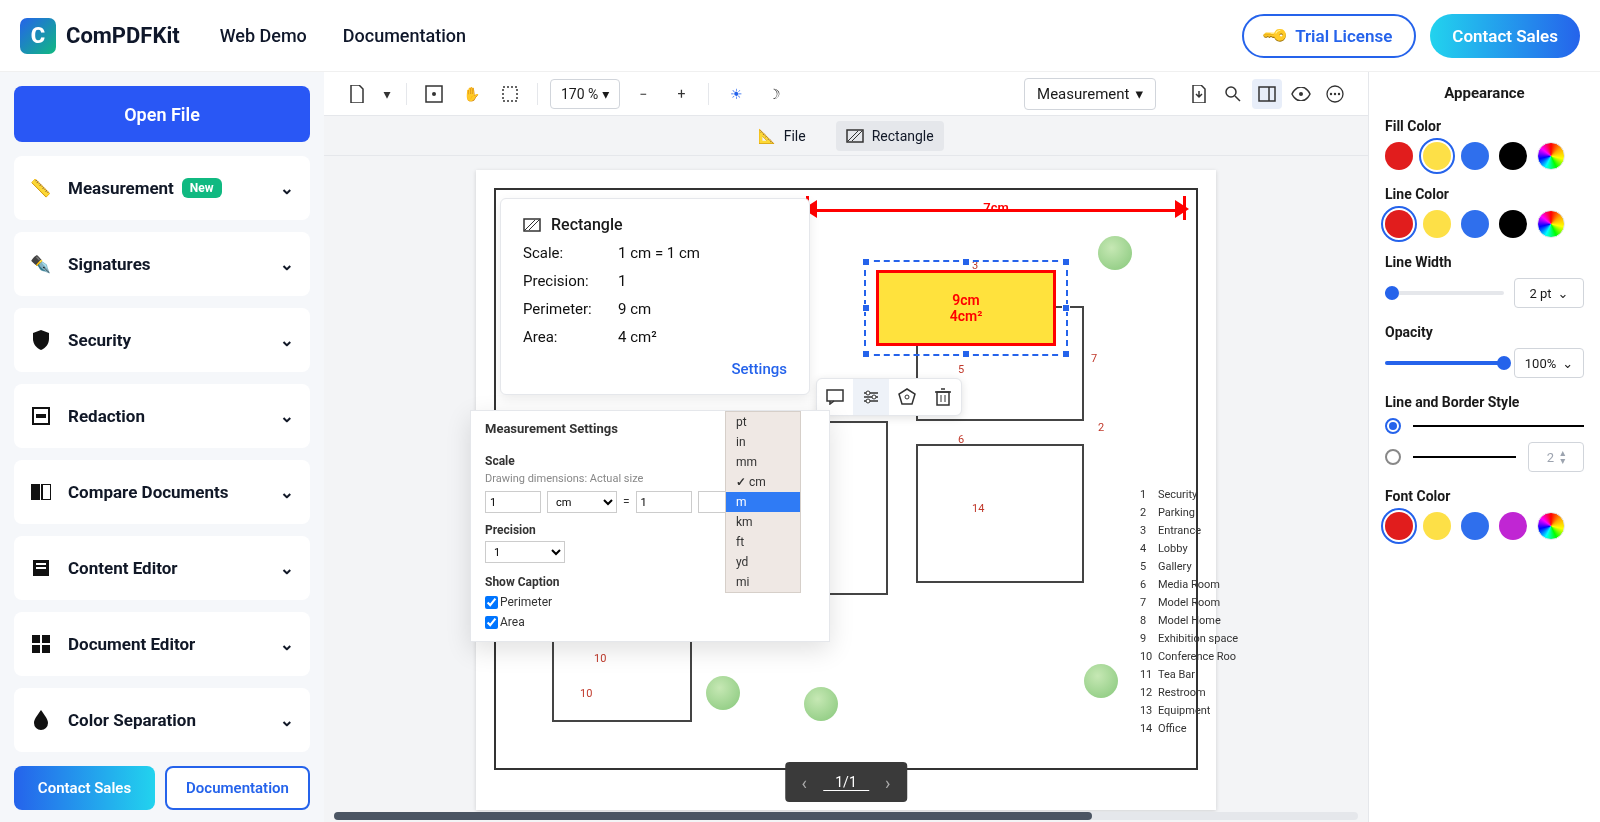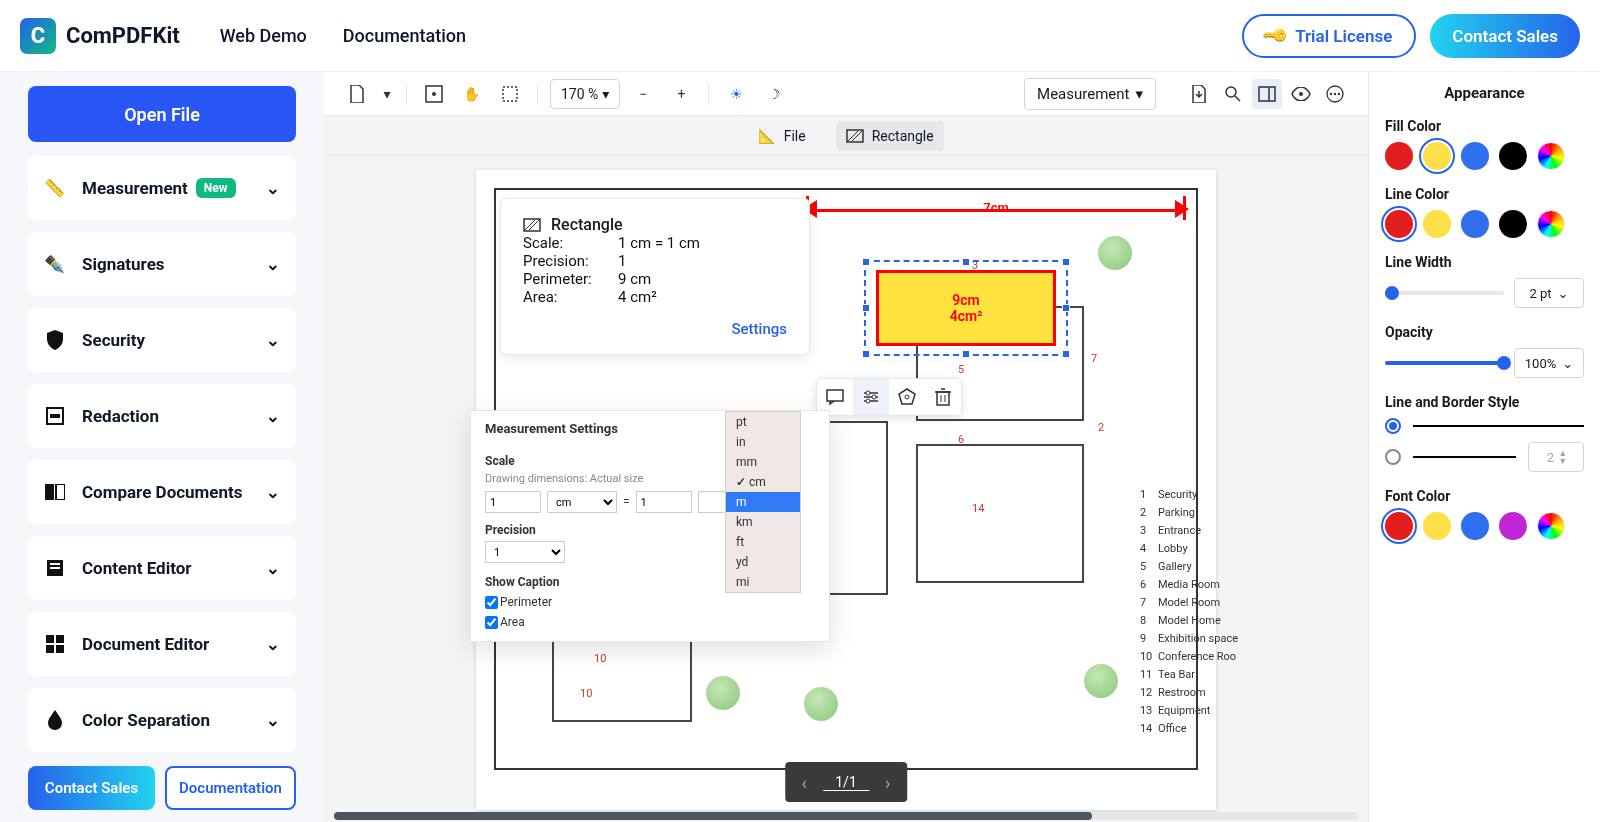--- a/index.html
+++ b/index.html
@@ -7,21 +7,21 @@
 .hdr{display:flex;align-items:center;height:72px;padding:0 20px;border-bottom:1px solid #f0f0f0}
 .logo{display:flex;align-items:center;font-weight:700;font-size:22px;color:#0f172a}
 .logo-mark{width:36px;height:36px;background:linear-gradient(135deg,#2563eb,#10b981);border-radius:7px;margin-right:10px;display:flex;align-items:center;justify-content:center;color:#fff;font-weight:800;font-size:22px}
 .hdr-links{margin-left:40px;display:flex;gap:36px;font-size:18px;font-weight:500}
 .hdr-links span{color:#0f172a;cursor:pointer}
 .hdr-right{margin-left:auto;display:flex;gap:14px}
 .btn{display:inline-flex;align-items:center;justify-content:center;height:44px;padding:0 22px;border-radius:22px;font-weight:600;font-size:17px;border:none;cursor:pointer}
 .btn-outline{background:#fff;border:2px solid #2563eb;color:#2563eb}
 .btn-grad{background:linear-gradient(90deg,#22d3ee,#2563eb);color:#fff}
 .main{display:flex;height:calc(100% - 72px)}
-.side{width:324px;background:#f5f7fa;padding:14px 28px 0;display:flex;flex-direction:column}
+.side{width:324px;background:#f5f7fa;padding:14px 14px 0;display:flex;flex-direction:column}
 .open-btn{height:56px;border-radius:8px;background:#2957f5;color:#fff;font-size:18px;font-weight:600;border:none;cursor:pointer;margin-bottom:14px}
 .side-items{overflow:hidden;flex:1}
 .sitem{display:flex;align-items:center;height:64px;background:#fff;border-radius:8px;padding:0 16px;margin-bottom:12px;cursor:pointer;font-size:17px;font-weight:700;color:#111827}
 .sitem .ic{width:22px;height:22px;margin-right:16px;display:flex;align-items:center;justify-content:center}
 .sitem .chev{margin-left:auto;color:#111827}
 .badge{background:#10b981;color:#fff;font-size:12px;font-weight:700;padding:3px 8px;border-radius:6px;margin-left:8px}
 .side-foot{display:flex;gap:10px;padding-bottom:12px}
 .sf-btn{flex:1;height:44px;border-radius:8px;font-weight:600;font-size:15px;cursor:pointer}
 .sf-primary{background:linear-gradient(90deg,#2563eb,#22d3ee);color:#fff;border:none}
 .sf-outline{background:#fff;border:2px solid #2563eb;color:#2563eb}
@@ -49,21 +49,21 @@
 .ruler-ar{position:absolute;top:0;width:0;height:0;border-top:9px solid transparent;border-bottom:9px solid transparent}
 .ruler-ar.l{left:-3px;border-right:14px solid red}
 .ruler-ar.r{right:-3px;border-left:14px solid red}
 .ruler-v{position:absolute;top:-4px;width:3px;height:24px;background:red}
 .ruler-v.l{left:0}.ruler-v.r{right:0}
 .ruler-txt{position:absolute;top:0;left:50%;transform:translateX(-50%);background:none;font-size:13px;color:red;font-weight:600}
 .sel-rect{position:absolute;left:400px;top:100px;width:180px;height:76px;background:#ffe23d;border:3px solid red;display:flex;flex-direction:column;align-items:center;justify-content:center;color:red;font-size:14px;font-weight:600}
 .sel-bound{position:absolute;left:388px;top:90px;width:204px;height:96px;border:2px dashed #2563eb}
 .hdl{position:absolute;width:8px;height:8px;background:#2563eb;border:1px solid #fff}
 .popup-info{position:absolute;left:24px;top:28px;width:310px;background:#fff;border:1px solid #e5e7eb;border-radius:6px;padding:16px 22px;box-shadow:0 4px 12px rgba(0,0,0,.08);font-size:15px}
-.popup-info .row{display:flex;margin-top:0}
+.popup-info .row{display:flex;margin-top:10px}
 .popup-info .lbl{width:95px;color:#111}
 .popup-info .val{color:#111}
 .popup-info .settings{text-align:right;margin-top:14px;color:#2563eb;font-weight:500;cursor:pointer}
 .popup-info h4{display:flex;align-items:center;gap:10px;font-size:16px;font-weight:500}
 .popup-settings{position:absolute;left:-6px;top:240px;width:360px;background:#fff;border:1px solid #e5e7eb;box-shadow:0 8px 24px rgba(0,0,0,.12);font-size:12px;color:#333}
 .popup-settings .hd{padding:10px 14px;font-weight:700;font-size:13px}
 .popup-settings .body{padding:2px 14px 12px}
 .popup-settings .sect{font-weight:700;margin-top:6px;margin-bottom:4px}
 .popup-settings .hint{color:#888;font-size:11px;margin-bottom:6px}
 .popup-settings .inl{display:flex;align-items:center;gap:6px}

